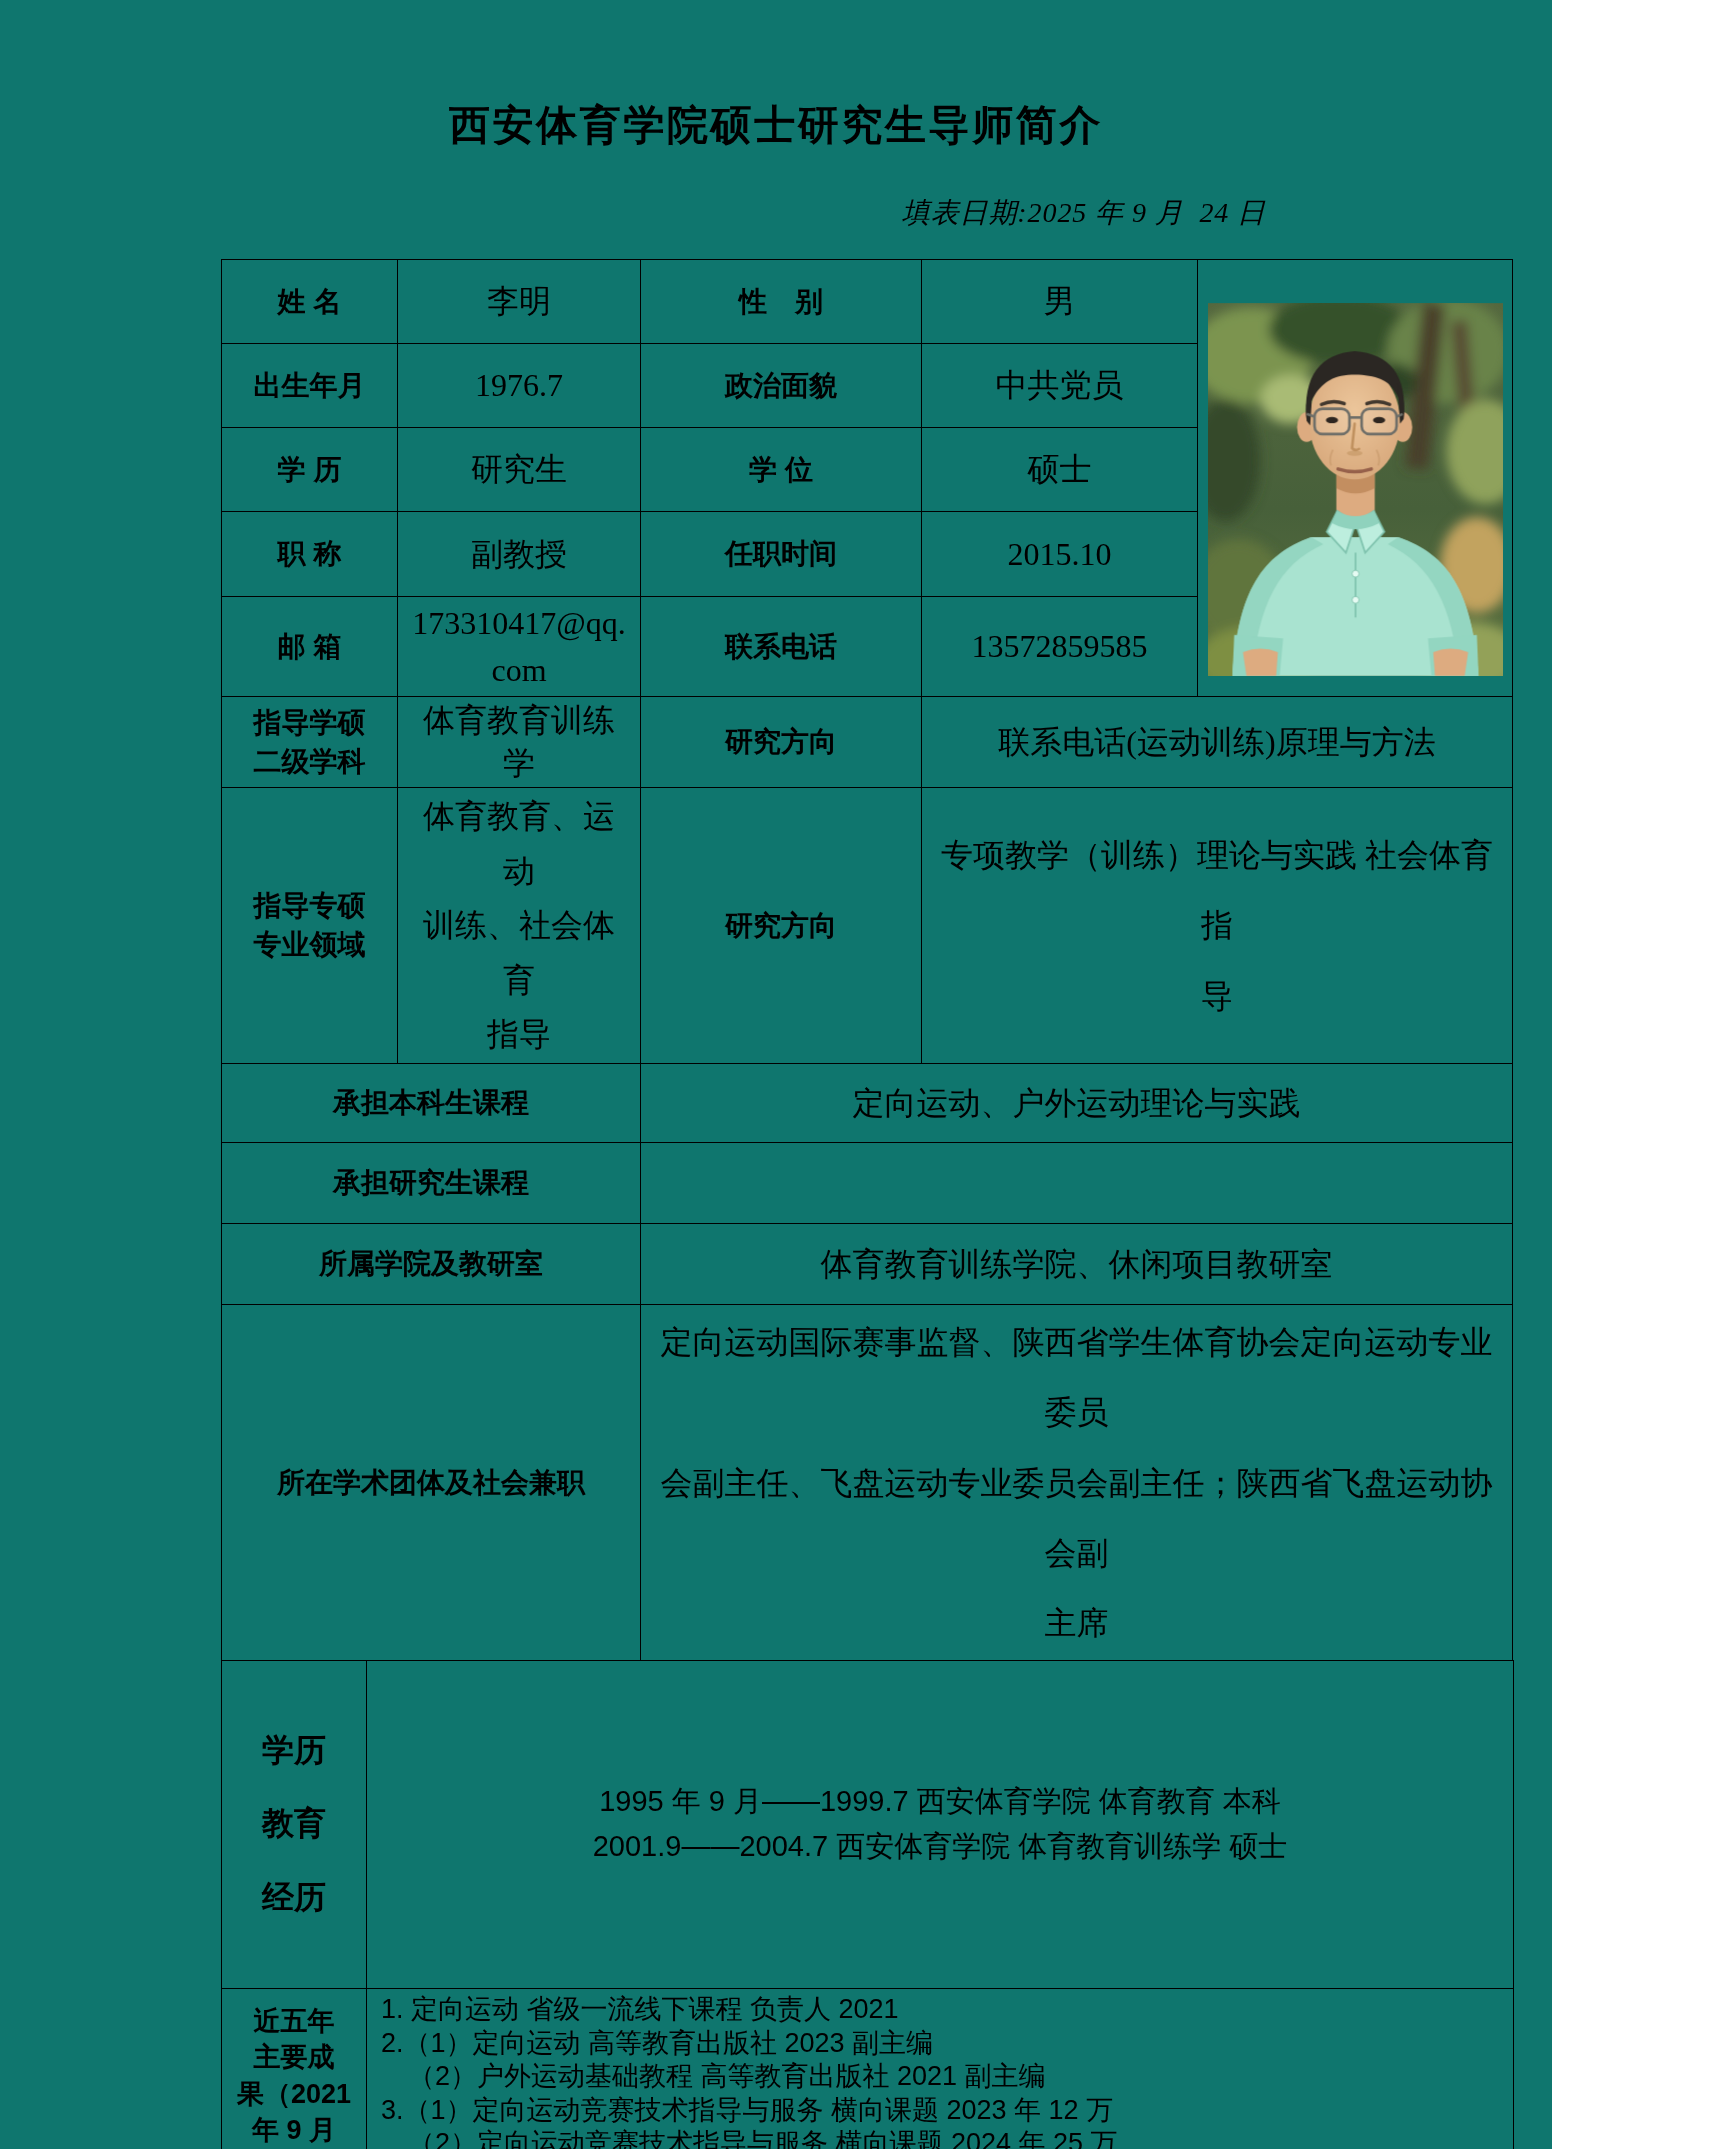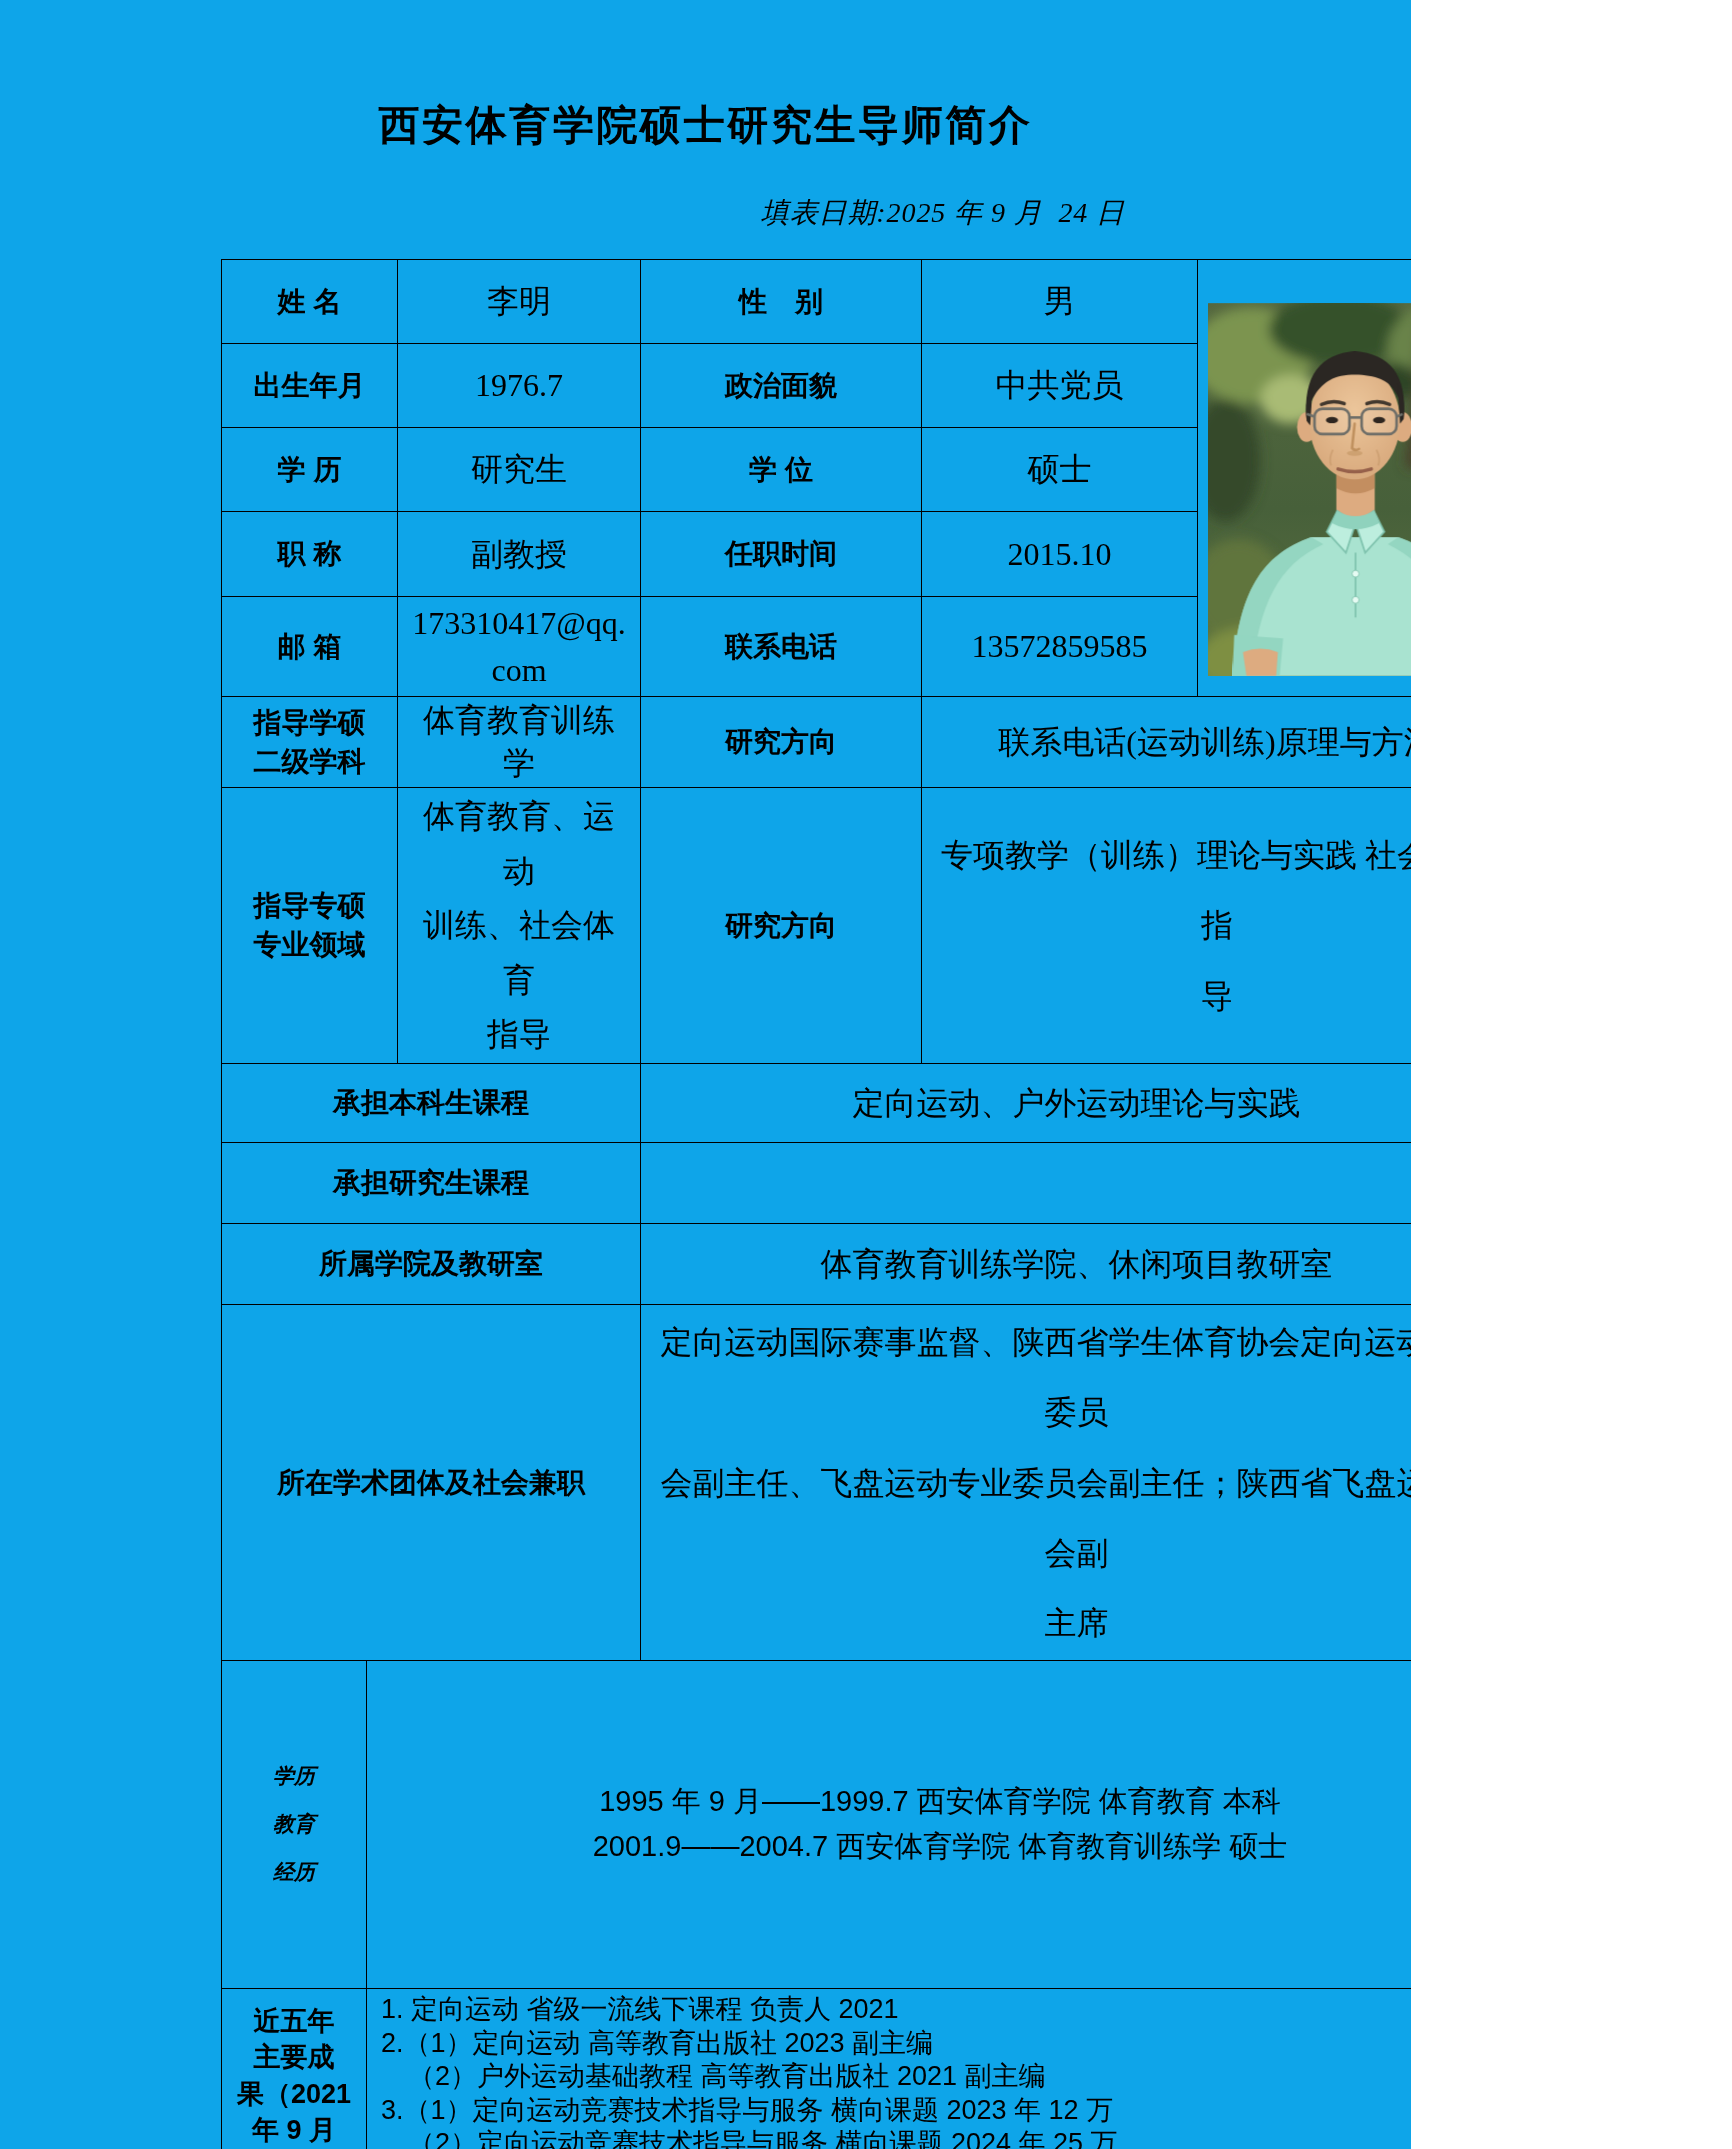--- a/index.html
+++ b/index.html
@@ -1,17 +1,17 @@
 <!DOCTYPE html>
 <html style="font-size:14px"><head>
 <meta charset="utf-8">
 <style>
   html,body { margin:0; padding:0; background:#ffffff; }
   .sheet {
-    position:relative; width:1411px; height:2149px; background:#0ea5e9;
+    position:relative; width:1552px; height:2149px; background:#0f766e;
     font-family:"Liberation Sans", sans-serif; color:#000; overflow:hidden;
   }
   .doc-title {
     position:absolute; top:98px; left:0; width:100%;
     text-align:center; font-size:41px; font-weight:bold; letter-spacing:2.6px;
     font-family:"Liberation Sans", sans-serif;
   }
   .date-line {
     position:absolute; top:194px; right:286px;
     font-family:"Liberation Serif","DejaVu Serif",serif; font-style:italic;
@@ -23,21 +23,21 @@
   td { border:1.7px solid #000; text-align:center; vertical-align:middle;
        padding:1.7px 10.5px; overflow:hidden; }
   .lbl { font-weight:bold; font-size:28px; line-height:1.4; white-space:pre-line;
          font-family:"Liberation Sans", sans-serif; }
   .val { font-family:Liberation Serif, serif; font-size:32px;
          line-height:1.45; white-space:pre-line; }
   .val-email { word-break:break-all; }
   .v-tall { line-height:2.2; }
   .v-mid  { line-height:1.7; }
   .v-two  { line-height:1.35; }
-  .l-edu  { line-height:2.3; font-size:21px;font-style:italic; }
+  .l-edu  { line-height:2.3; font-size:32px; }
   .v-edu  { font-family:"Liberation Sans", sans-serif; font-size:29px; line-height:1.55; }
   .l-ach  { line-height:1.35; font-size:27px; padding:1.7px 3.5px; }
   .v-ach  { font-family:"Liberation Sans", sans-serif; font-size:27px; line-height:1.24;
             text-align:left; padding-left:14px; white-space:pre-wrap; }
   .photo-cell { padding:0; vertical-align:middle; text-align:center; }
   .photo-cell svg { display:block; margin:23px auto 0 auto; }
   .note {
     position:absolute; left:262px; top:1993px; width:1135px;
     font-size:27px; line-height:1.5; white-space:pre-line; text-align:left;
     font-family:"Liberation Sans", sans-serif;

